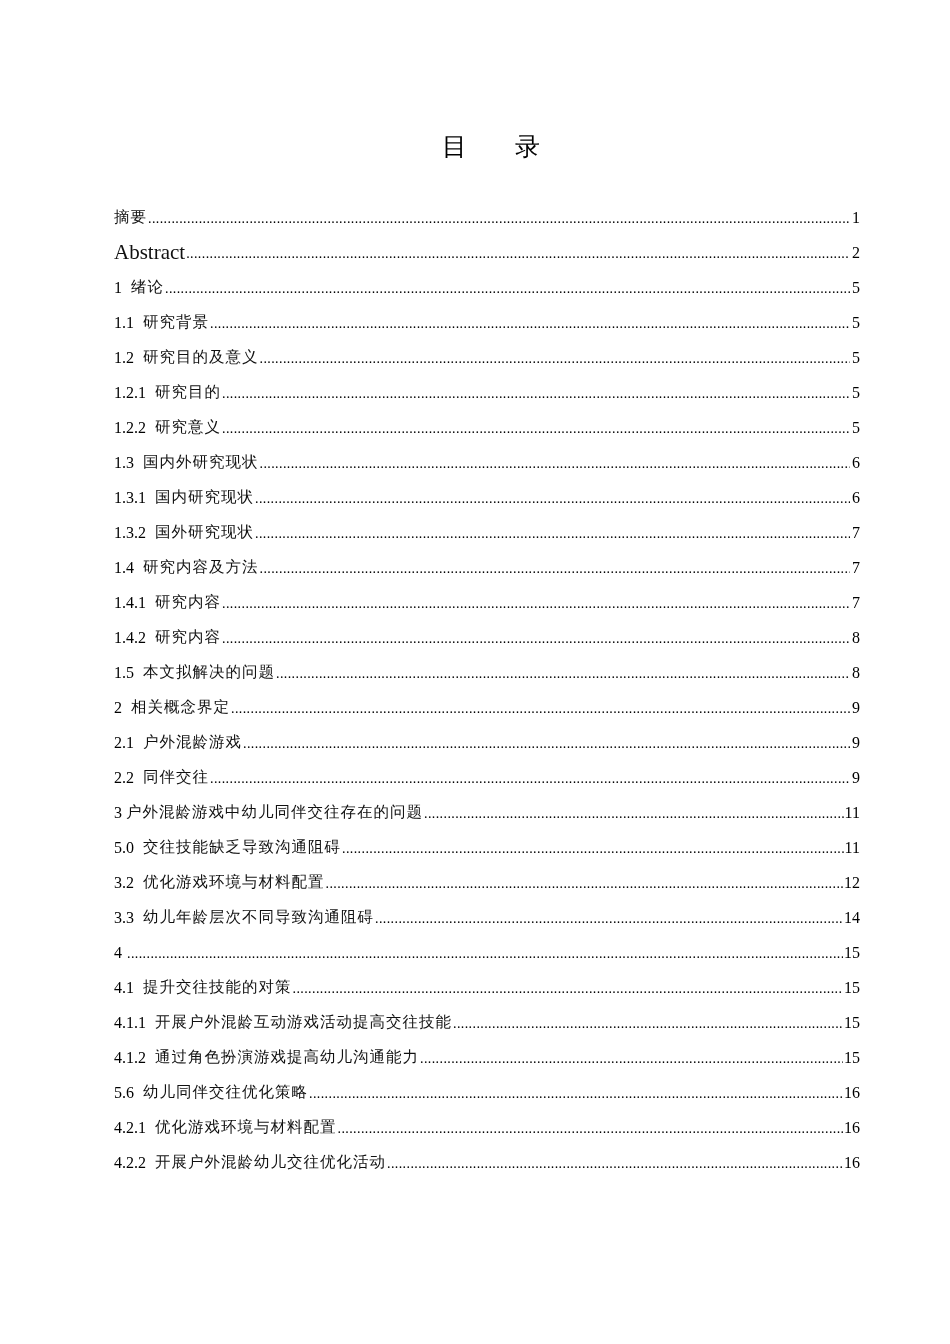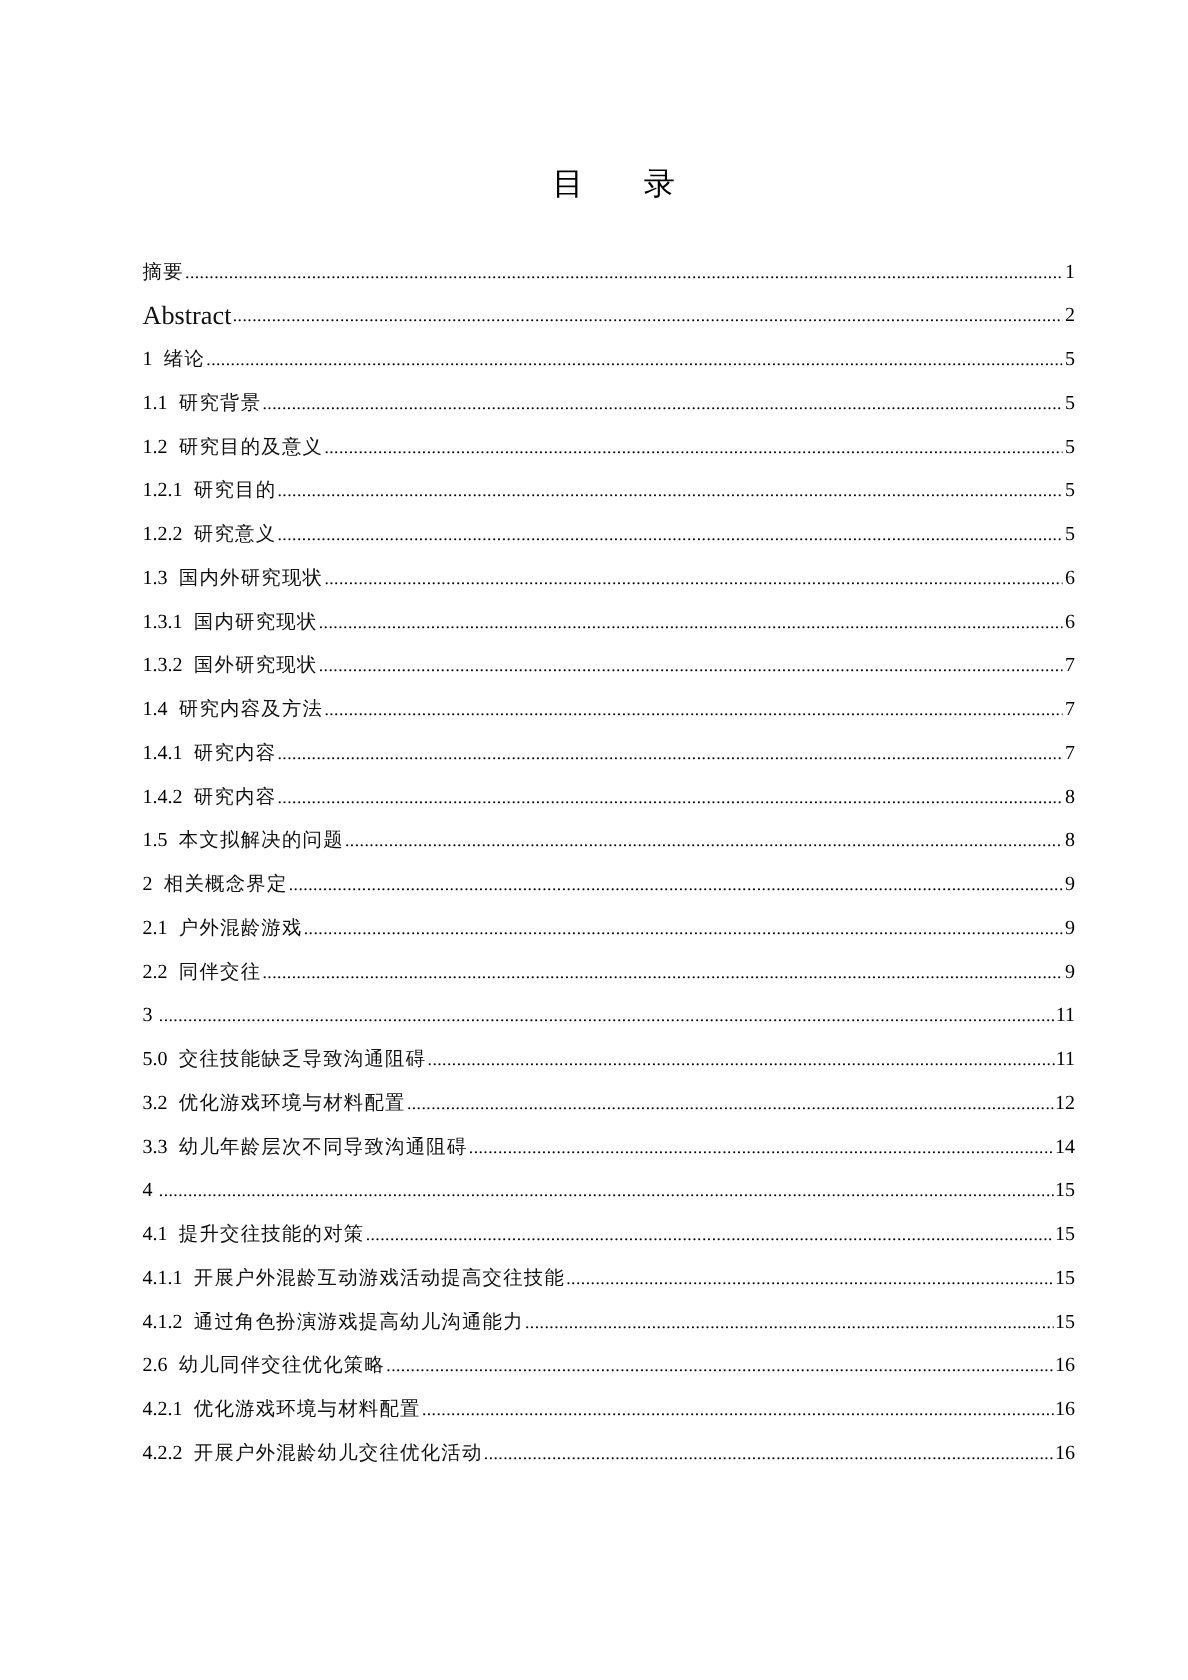--- a/index.html
+++ b/index.html
@@ -197,20 +197,21 @@
         <span class="page-num">9</span>
       </li>
       <li class="toc-entry">
         <span class="num">2.2</span>
         <span class="label">同伴交往</span>
         <span class="leader"></span>
         <span class="page-num">9</span>
       </li>
       <li class="toc-entry">
         <span class="num tight">3</span>
+        <span class="label">户外混龄游戏中幼儿同伴交往存在的问题</span>
         <span class="leader"></span>
         <span class="page-num">11</span>
       </li>
       <li class="toc-entry">
         <span class="num">5.0</span>
         <span class="label">交往技能缺乏导致沟通阻碍</span>
         <span class="leader"></span>
         <span class="page-num">11</span>
       </li>
       <li class="toc-entry">
@@ -242,21 +243,21 @@
         <span class="leader"></span>
         <span class="page-num">15</span>
       </li>
       <li class="toc-entry">
         <span class="num">4.1.2</span>
         <span class="label">通过角色扮演游戏提高幼儿沟通能力</span>
         <span class="leader"></span>
         <span class="page-num">15</span>
       </li>
       <li class="toc-entry">
-        <span class="num">2.6</span>
+        <span class="num">5.6</span>
         <span class="label">幼儿同伴交往优化策略</span>
         <span class="leader"></span>
         <span class="page-num">16</span>
       </li>
       <li class="toc-entry">
         <span class="num">4.2.1</span>
         <span class="label">优化游戏环境与材料配置</span>
         <span class="leader"></span>
         <span class="page-num">16</span>
       </li>

